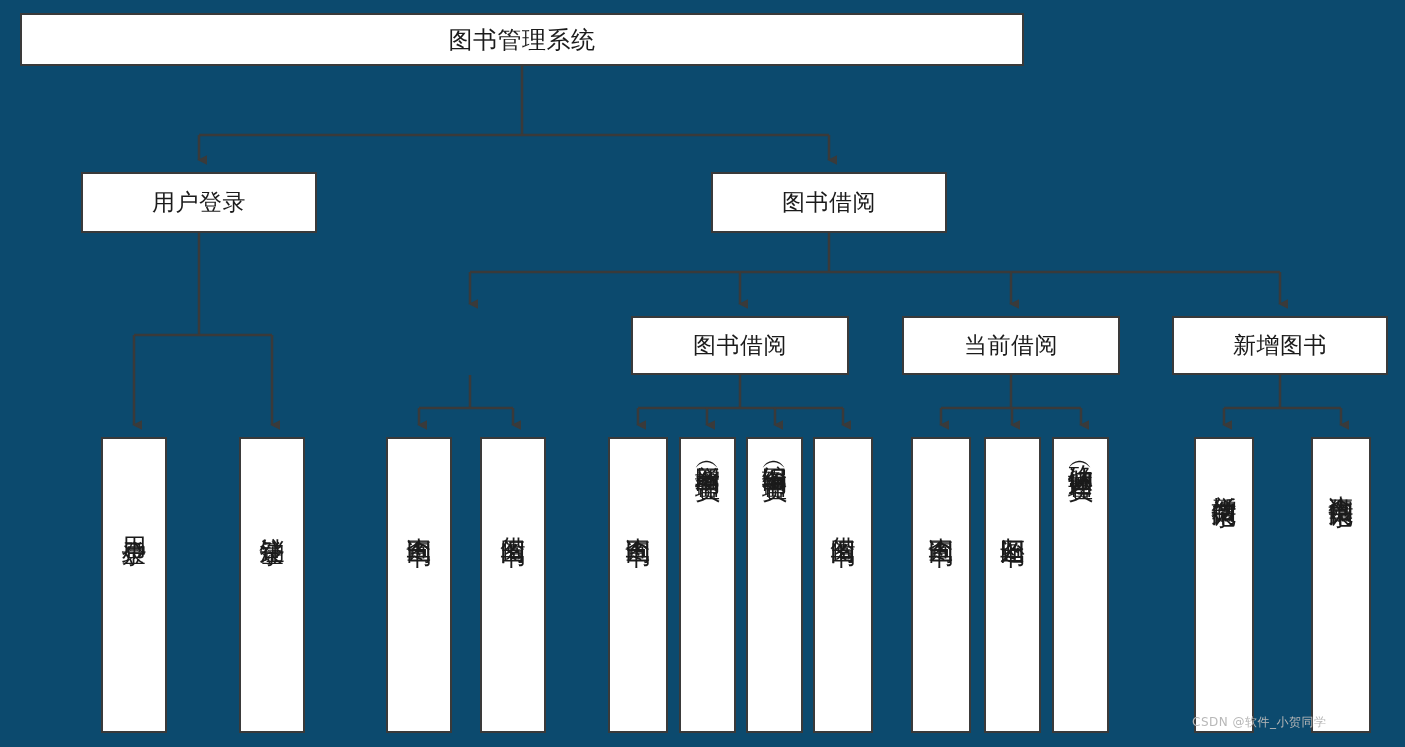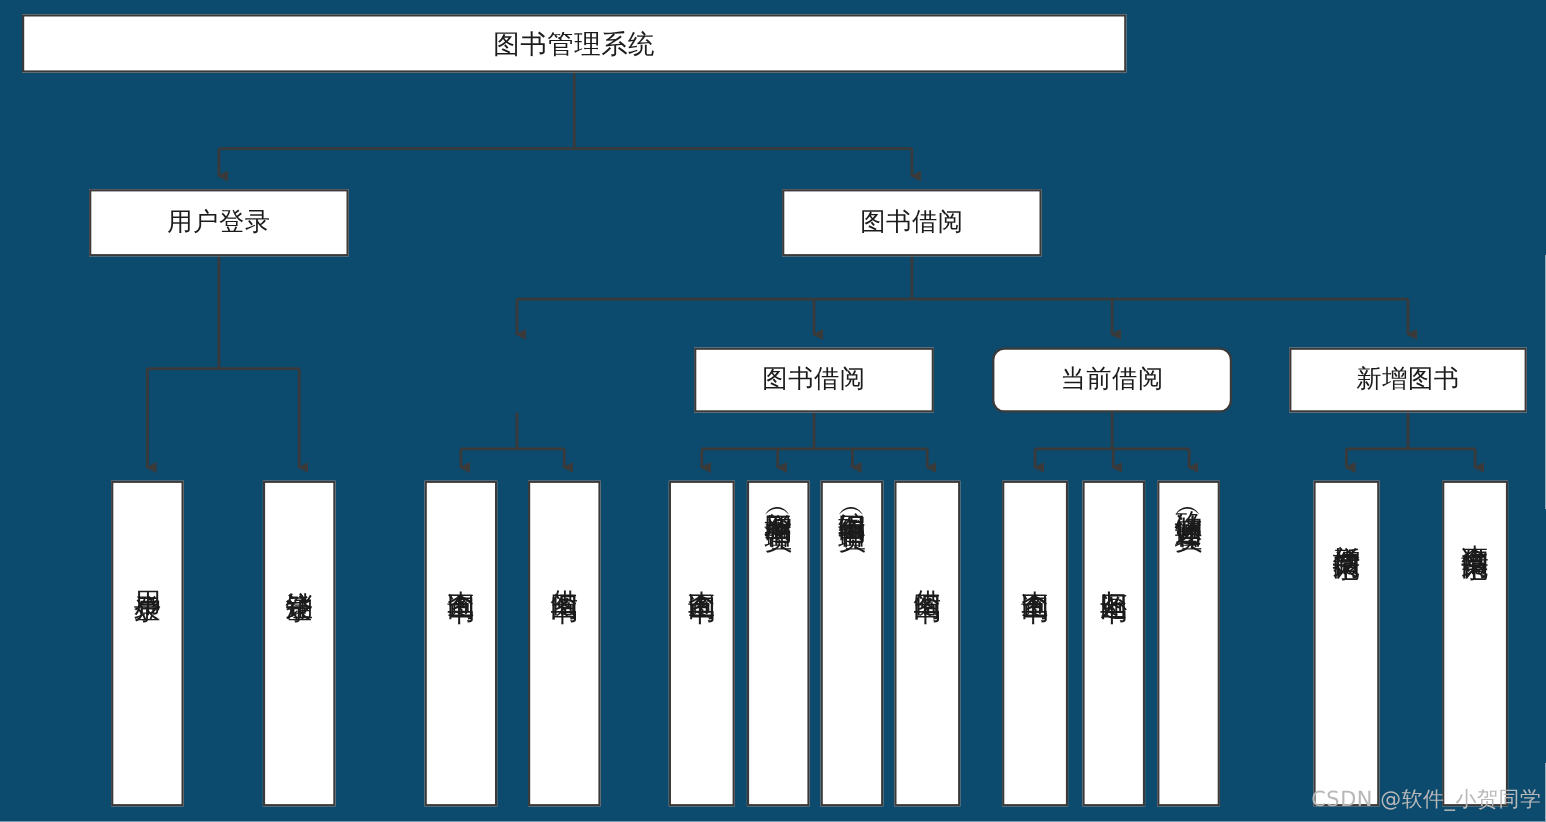--- a/index.html
+++ b/index.html
@@ -64,21 +64,21 @@
     white-space: nowrap;
   }
   .node.vert.mid .label {
     padding-top: 72px;
   }
   .node.vert.lowmid .label {
     padding-top: 30px;
   }
   .watermark {
     position: absolute;
-    font-size: 19px;
+    font-size: 12px;
     color: #b8b8b8;
     white-space: nowrap;
     letter-spacing: 0.5px;
   }
 </style>
 </head>
 <body>
 
 <div id="canvas">
 
@@ -139,21 +139,21 @@
   <div class="node horiz" style="left:81px; top:172px; width:236px; height:61px;">
     <span class="label">用户登录</span>
   </div>
   <div class="node horiz" style="left:711px; top:172px; width:236px; height:61px;">
     <span class="label">图书借阅</span>
   </div>
 
   <div class="node horiz" style="left:631px; top:316px; width:218px; height:59px;">
     <span class="label">图书借阅</span>
   </div>
-  <div class="node horiz" style="left:902px; top:316px; width:218px; height:59px;border-radius:11px;">
+  <div class="node horiz" style="left:902px; top:316px; width:218px; height:59px;">
     <span class="label">当前借阅</span>
   </div>
   <div class="node horiz" style="left:1172px; top:316px; width:216px; height:59px;">
     <span class="label">新增图书</span>
   </div>
 
   <div class="node vert mid" style="left:101px; top:437px; width:66px; height:296px;">
     <span class="label">用户登录</span>
   </div>
   <div class="node vert mid" style="left:239px; top:437px; width:66px; height:296px;">

